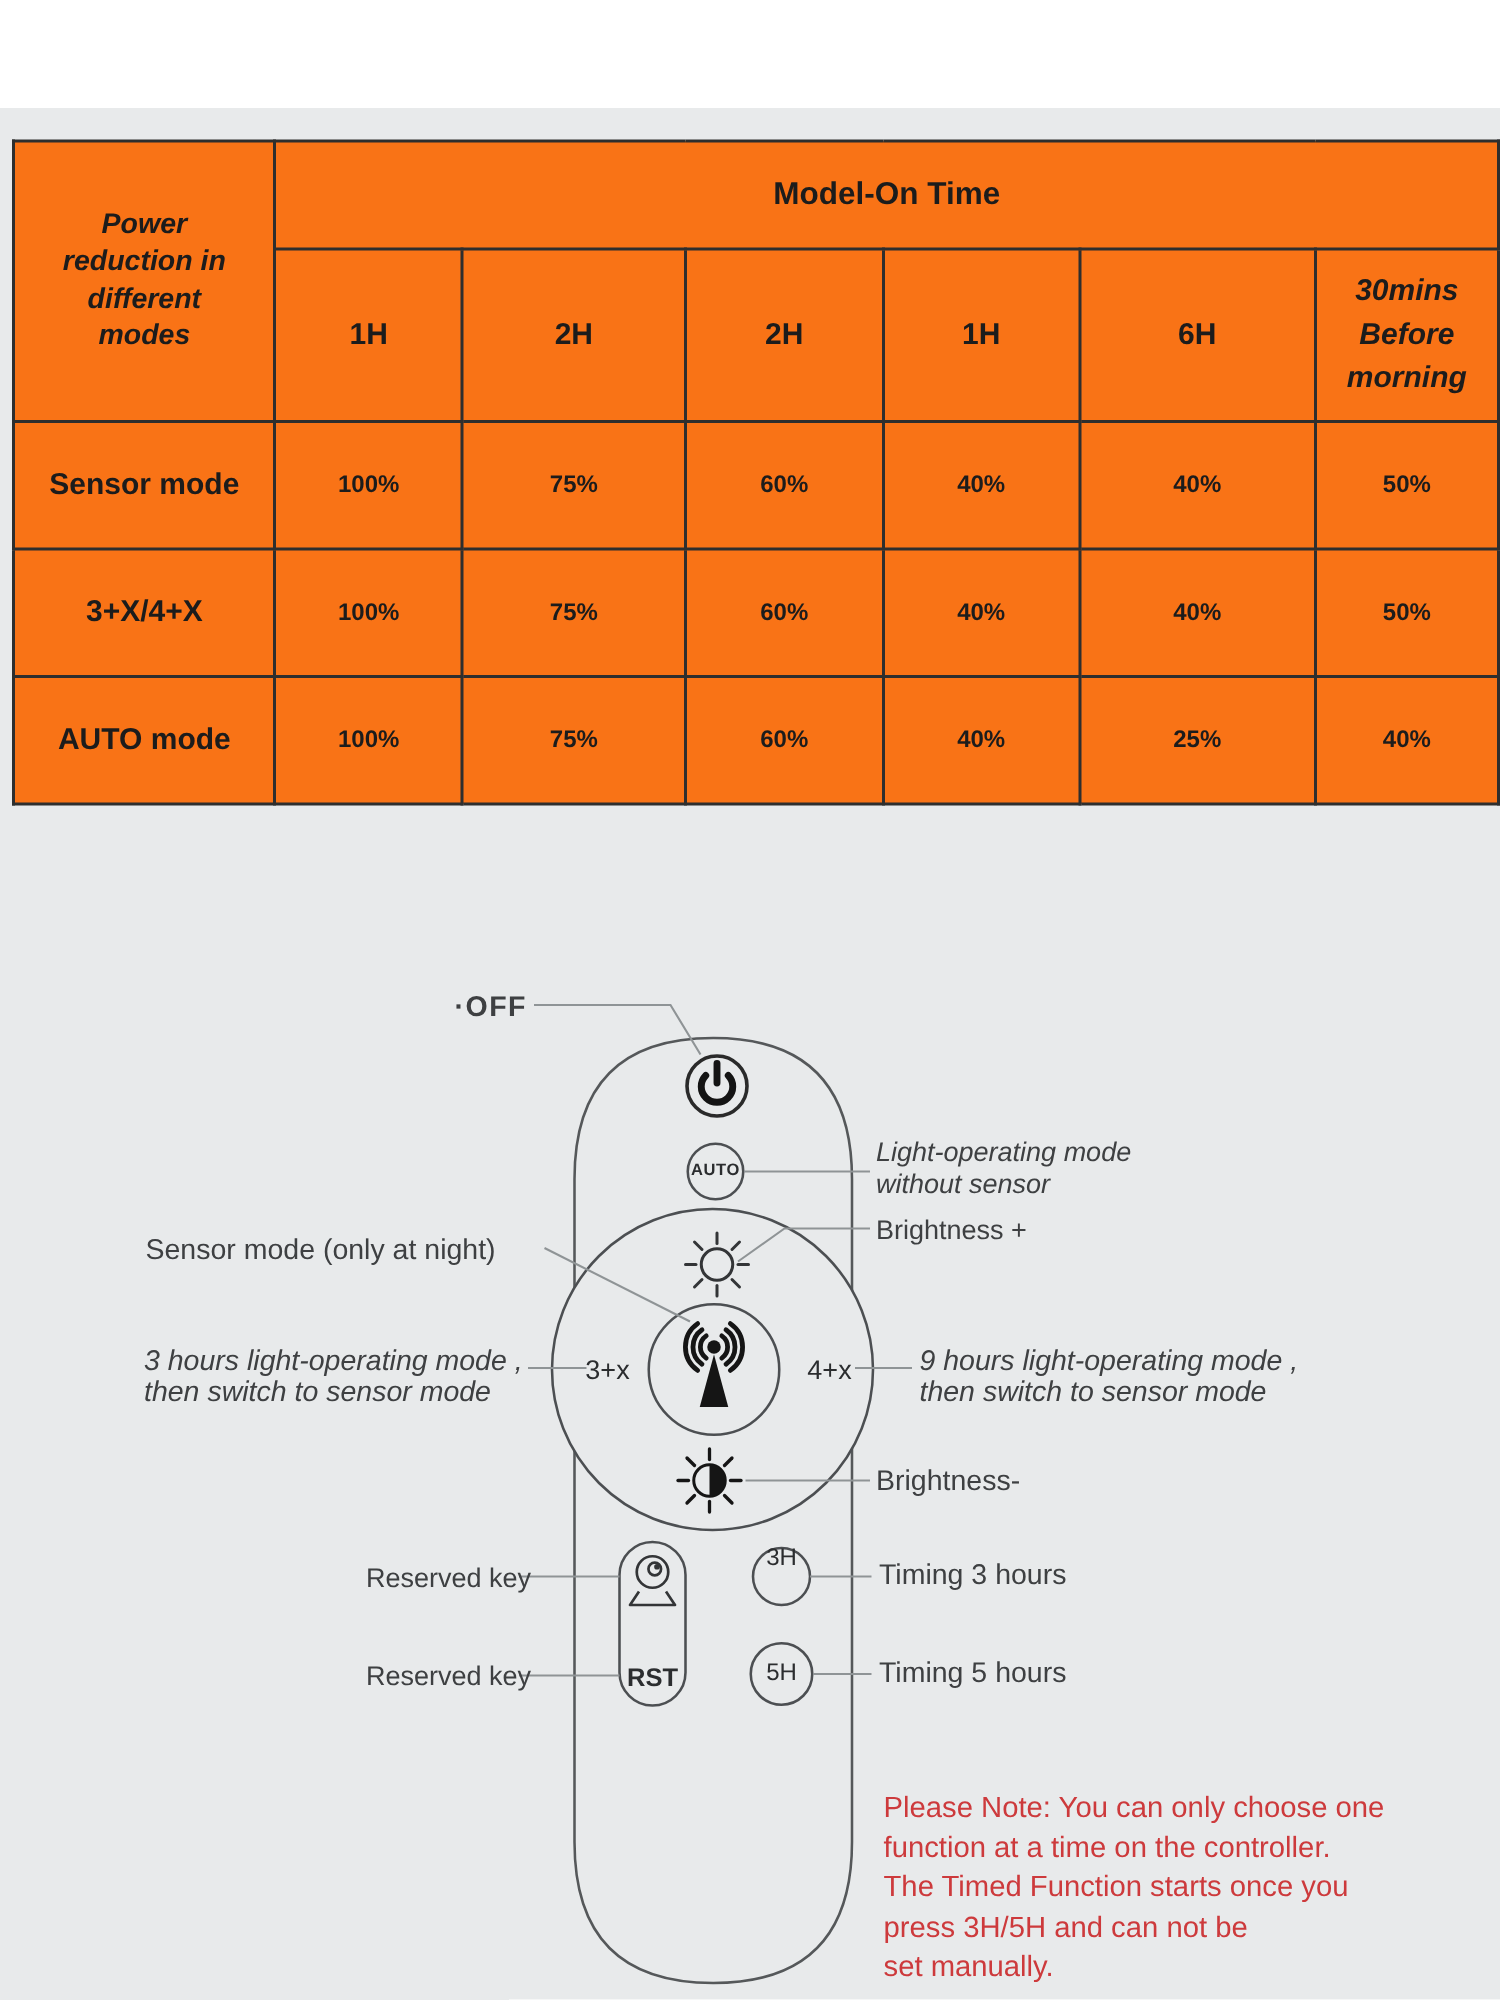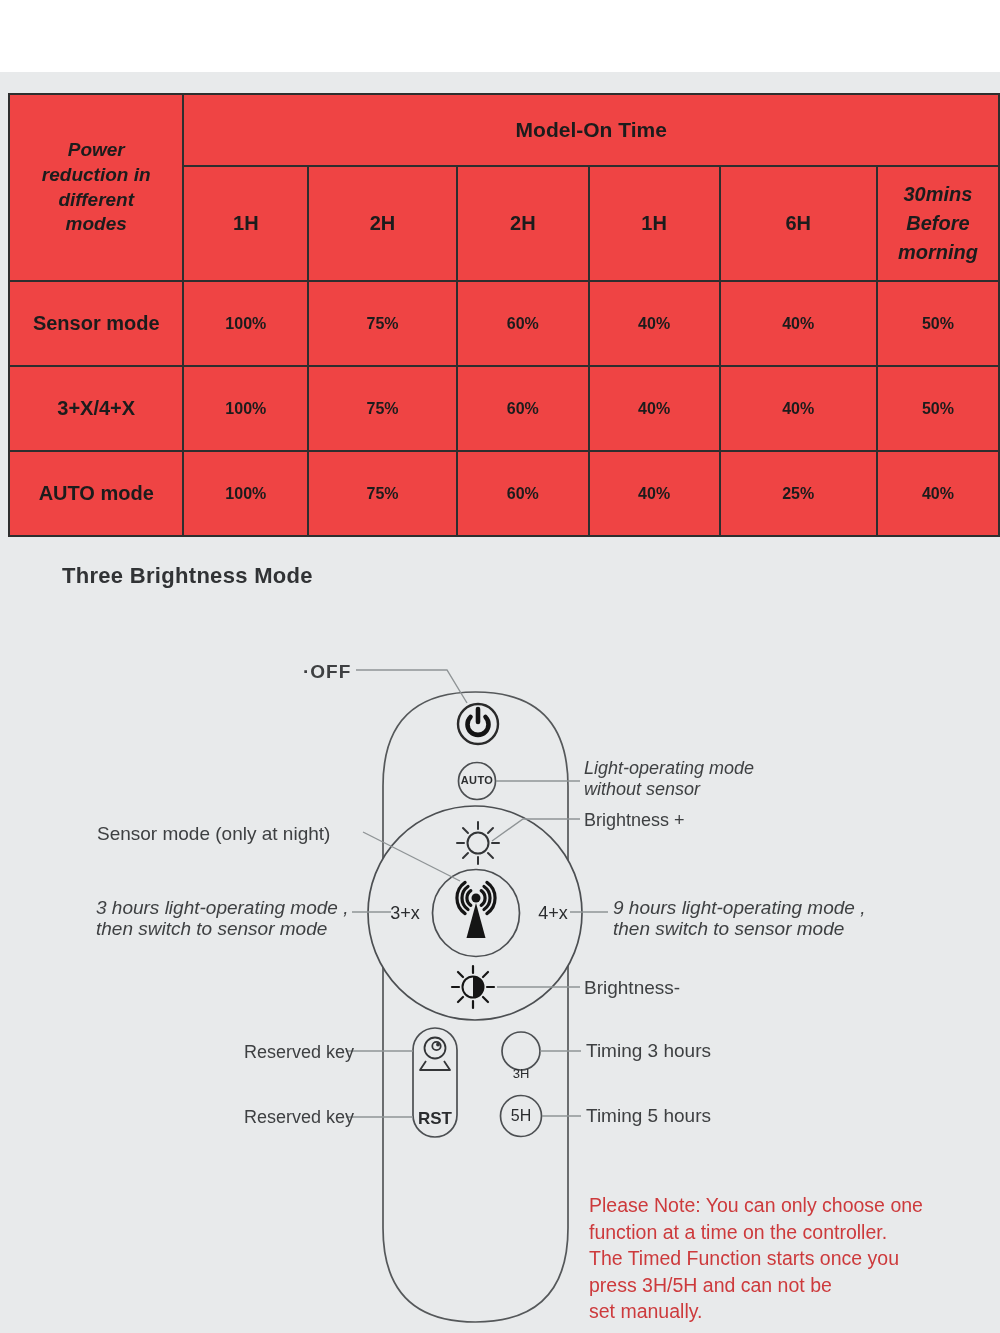--- a/index.html
+++ b/index.html
@@ -2,21 +2,21 @@
 <html><head>
 <meta charset="utf-8">
 <style>
   html,body{margin:0;padding:0;}
   body{font-family:"Liberation Sans", sans-serif; background:#ffffff;}
   .page{position:relative;width:1000px;height:1333px;overflow:hidden;background:#ffffff;}
   .gray-area{position:absolute;left:0;top:72px;width:1000px;height:1261px;background:#e8eaeb;}
   .main-title{position:absolute;left:55px;top:16px;font-size:30px;font-weight:800;color:#0d0d0d;letter-spacing:.5px;}
   
   .mode-table{position:absolute;left:8px;top:93px;border-collapse:collapse;table-layout:fixed;}
-  .mode-table td{border:2px solid #2e2e2e;text-align:center;vertical-align:middle;color:#1c1c1c;background:#ef4444;padding:0 4px;}
+  .mode-table td{border:2px solid #2e2e2e;text-align:center;vertical-align:middle;color:#1c1c1c;background:#f97316;padding:0 4px;}
   .c0{width:169px;} .c1{width:119px;} .c2{width:145px;} .c3{width:127px;} .c4{width:126px;} .c5{width:154px;} .c6{width:114px;}
   .rh1{height:72px;} .rh2{height:115px;} .rd{height:85px;}
   .corner-cell{font-size:19px;font-weight:700;line-height:1.3;}
   .group-cell{font-size:21px;font-weight:700;}
   .colhead{font-size:20px;font-weight:700;line-height:1.45;}
   .rowlabel{font-size:20px;font-weight:700;}
   .val{font-size:16px;font-weight:700;}
   .preline{white-space:pre-line;font-style:italic;}
   
   .sec-heading{position:absolute;left:62px;top:563px;font-size:22px;font-weight:800;color:#313335;letter-spacing:.3px;}
@@ -77,21 +77,20 @@
       <td class="val">100%</td>
       <td class="val">75%</td>
       <td class="val">60%</td>
       <td class="val">40%</td>
       <td class="val">25%</td>
       <td class="val">40%</td>
     </tr>
   </tbody>
     </table>
 
-  <div class="sec-heading">Three Brightness Mode</div>
 
   <svg width="1000" height="1333" viewBox="0 0 1000 1333">
 
     <path d="M383,786 Q383,692 475.5,692 Q568,692 568,786 L568,1228 Q568,1322 475.5,1322 Q383,1322 383,1228 Z" fill="#e8eaeb" stroke="#55585a" stroke-width="1.7"></path>
 
     <g>
       <circle cx="478" cy="724" r="20" fill="#e8eaeb" stroke="#2a2a2a" stroke-width="2.4"></circle>
       <path d="M470.5,717 A10.5,10.5 0 1 0 485.5,717" fill="none" stroke="#141414" stroke-width="4.6" stroke-linecap="round"></path>
       <line x1="478" y1="709" x2="478" y2="722" stroke="#141414" stroke-width="4.6" stroke-linecap="round"></line>
     </g>
@@ -163,21 +162,21 @@
       <line x1="346" y1="1117" x2="413" y2="1117"></line>
       <line x1="540" y1="1051" x2="581" y2="1051"></line>
       <line x1="542" y1="1116" x2="581" y2="1116"></line>
     </g>
   </svg>
 
   <div class="btn-txt" style="left:452px;top:774px;width:50px;font-size:11px;font-weight:700;letter-spacing:.4px;">AUTO</div>
   <div class="btn-txt" style="left:380px;top:903px;width:50px;font-size:18px;">3+x</div>
   <div class="btn-txt" style="left:528px;top:903px;width:50px;font-size:18px;">4+x</div>
   <div class="btn-txt" style="left:410px;top:1109px;width:50px;font-size:17px;font-weight:700;">RST</div>
-  <div class="btn-txt" style="left:496px;top:1066px;width:50px;font-size:13px;">3H</div>
+  <div class="btn-txt" style="left:496px;top:1030px;width:50px;font-size:16px;">3H</div>
   <div class="btn-txt" style="left:496px;top:1107px;width:50px;font-size:16px;">5H</div>
 
   <div class="lbl" style="left:303px;top:661px;letter-spacing:1px;font-weight:bold;">·OFF</div>
   <div class="lbl lbl-sm preline" style="left:584px;top:758px;">Light-operating mode
 without sensor</div>
   <div class="lbl lbl-sm" style="left:584px;top:810px;">Brightness +</div>
   <div class="lbl" style="left:97px;top:823px;">Sensor mode (only at night)</div>
   <div class="lbl preline" style="left:96px;top:897px;">3 hours light-operating mode ,
 then switch to sensor mode</div>
   <div class="lbl preline" style="left:613px;top:897px;">9 hours light-operating mode ,

